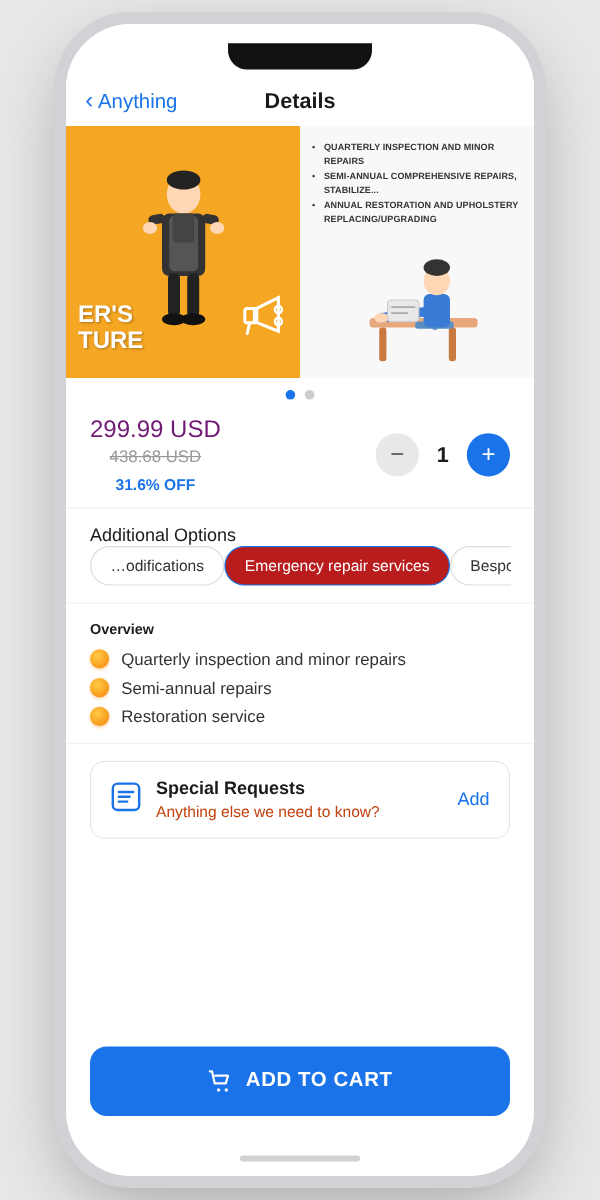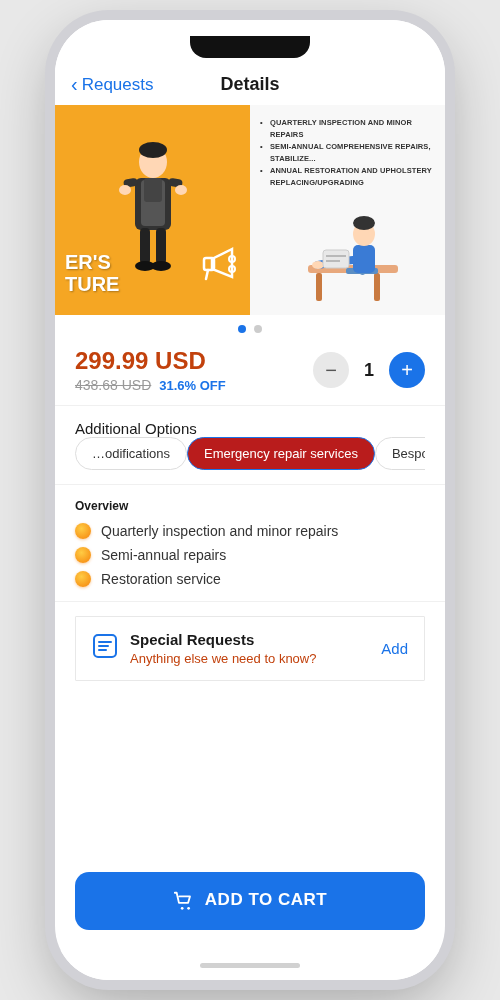--- a/index.html
+++ b/index.html
@@ -208,29 +208,30 @@
     
     .price-section {
       padding: 4px 20px 12px;
       display: flex;
       align-items: center;
       justify-content: space-between;
       flex-shrink: 0;
     }
     .price-info {}
     .current-price {
-      font-size: 24px;
-      font-weight: 700;
-      color: #c2410c;
+      font-size: 20px;
+      font-weight: 400;
+      color: #701a75;
     }
     .original-price-row {
       display: flex;
       align-items: center;
       gap: 8px;
       margin-top: 2px;
+      flex-direction: column;
     }
     .original-price {
       font-size: 14px;
       color: #999;
       text-decoration: line-through;
     }
     .discount-badge {
       font-size: 13px;
       font-weight: 600;
       color: #1a73e8;
@@ -343,21 +344,21 @@
       align-items: center;
       justify-content: center;
       box-shadow: 0 1px 3px rgba(245,130,10,0.4);
     }
 
     
     .special-requests {
       margin: 0 20px;
       padding: 14px 16px;
       border: 1.5px solid #e8e8e8;
-      border-radius: 1px;
+      border-radius: 12px;
       display: flex;
       align-items: flex-start;
       gap: 12px;
       flex-shrink: 0;
     }
     .request-icon {
       color: #1a73e8;
       font-size: 22px;
       margin-top: 2px;
     }
@@ -434,21 +435,21 @@
 
   <div class="phone-top">
     <div class="notch"></div>
   </div>
 
   <div class="phone-content">
 
     <div class="header">
       <div class="back-btn">
         <span class="back-chevron">‹</span>
-        <span>Requests</span>
+        <span>Anything</span>
       </div>
       <span class="header-title">Details</span>
     </div>
 
     <div class="carousel">
       <div class="carousel-slide">
 
         <div class="slide-left">
 
           <div class="slide-left-worker">

